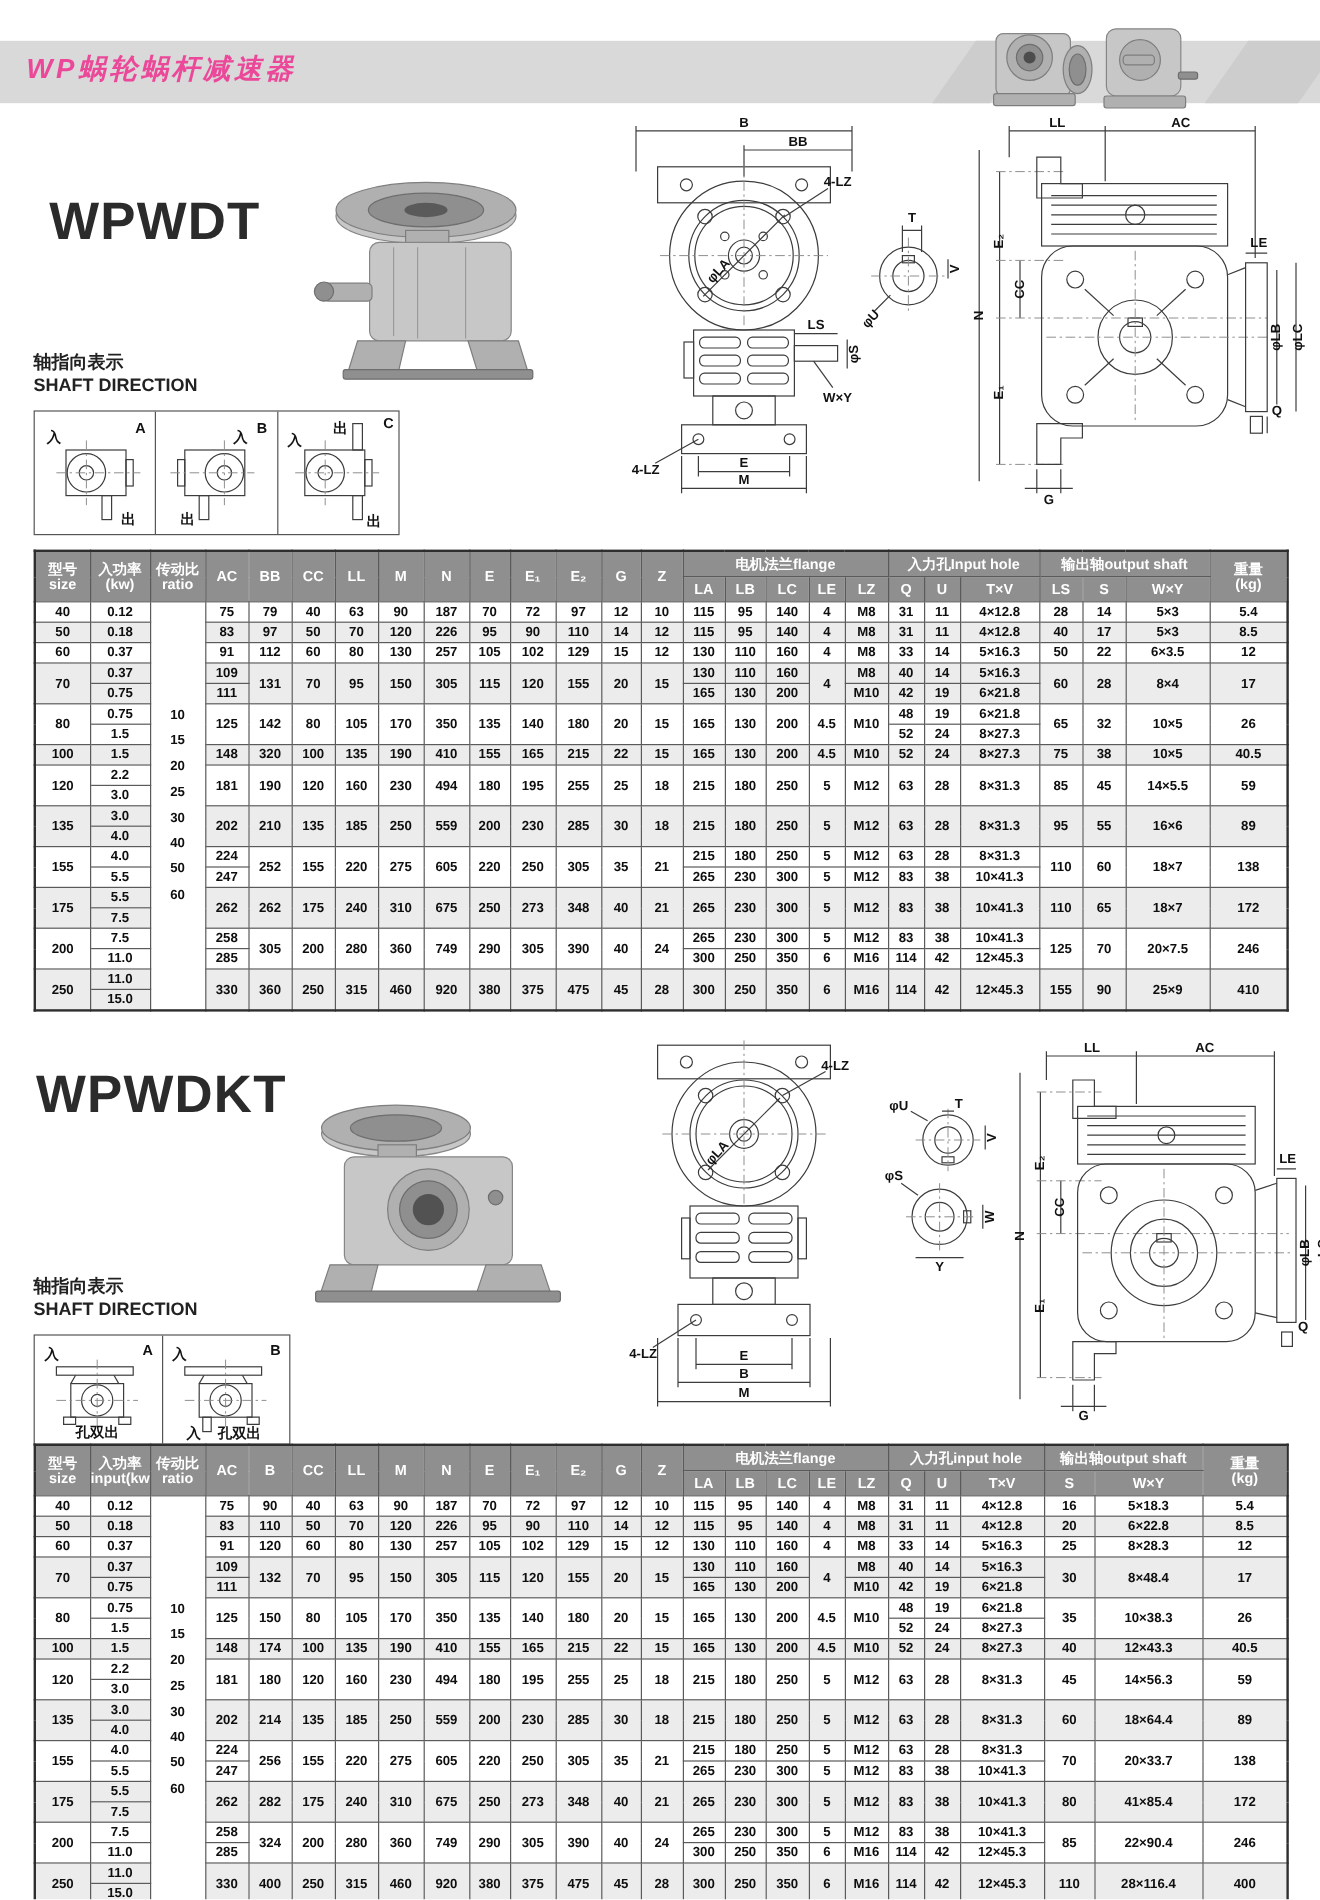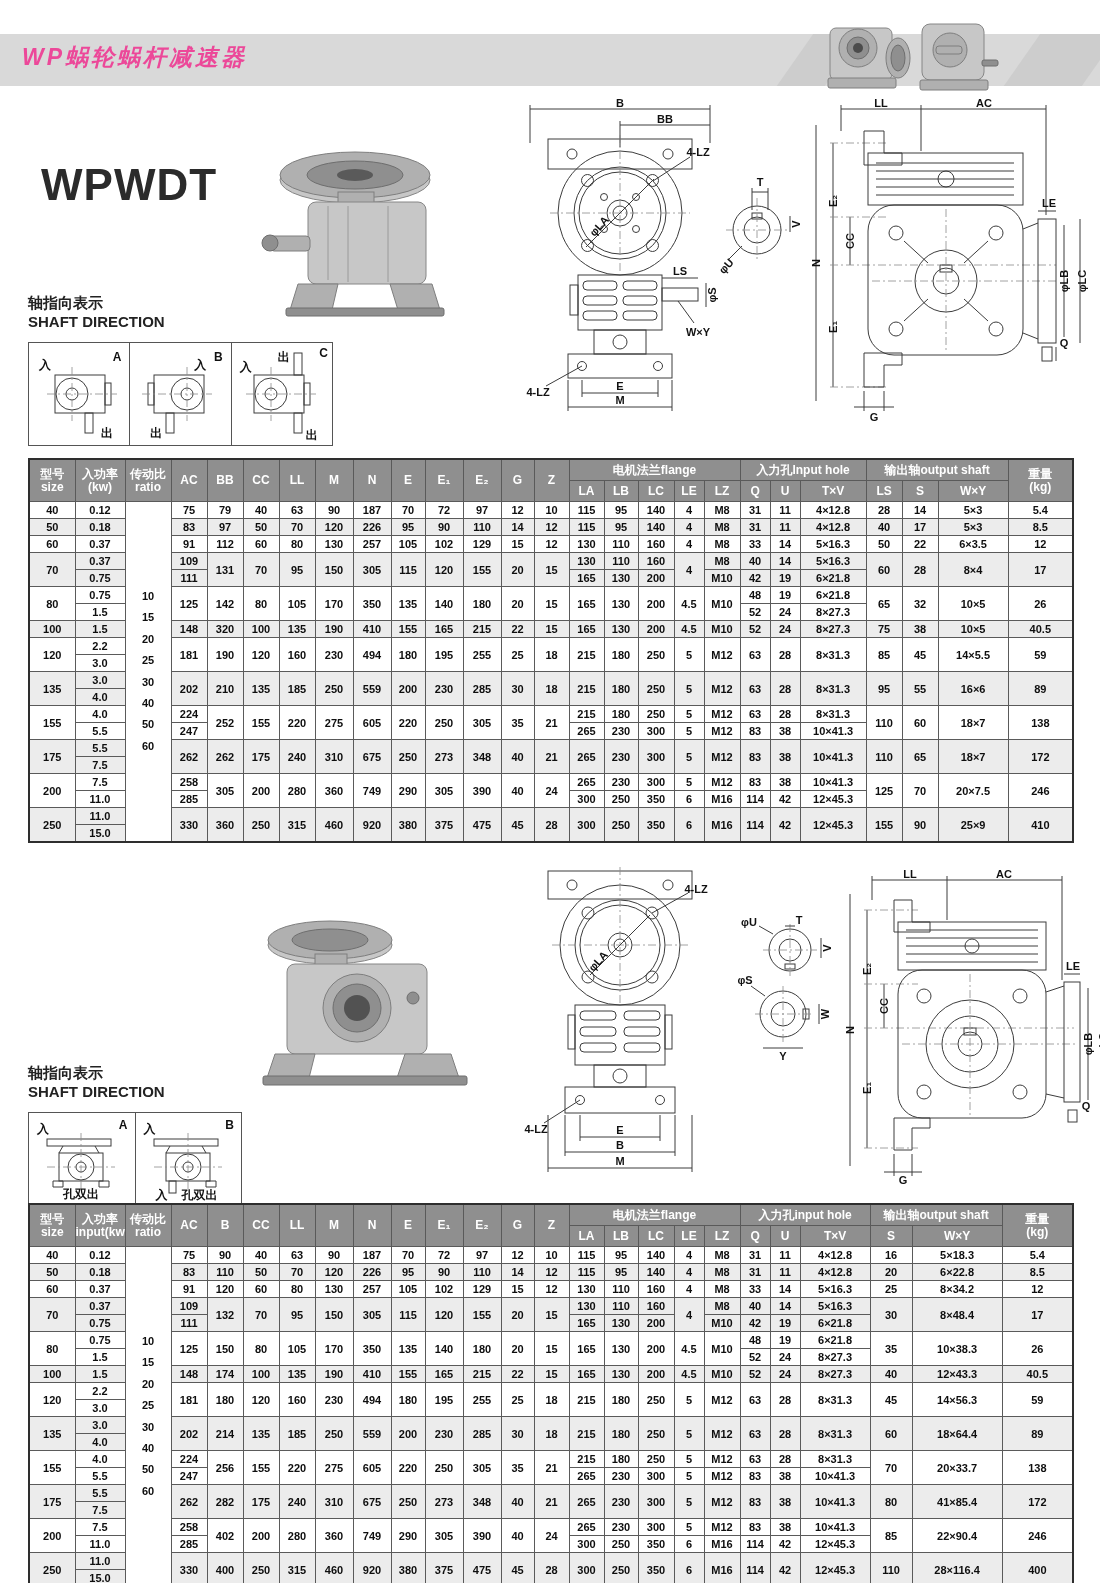--- a/index.html
+++ b/index.html
@@ -735,20 +735,21 @@
             <td rowspan="2" class="g">25×9</td>
             <td rowspan="2" class="g">410</td>
           </tr>
           <tr>
             <td class="g">15.0</td>
           </tr>
         </tbody>
       </table>
     </div>
 
+  <div class="sec-title" style="left:30px;top:888px;">WPWDKT</div>
 
   <div class="drw" style="left:245px;top:900px;width:250px;height:195px;">
     <svg width="250" height="195" viewBox="0 0 250 195">
       <ellipse class="fill1" cx="85" cy="45" rx="62" ry="19"></ellipse>
       <ellipse class="fill2" cx="85" cy="40" rx="62" ry="19"></ellipse>
       <ellipse class="fill3" cx="85" cy="40" rx="38" ry="11"></ellipse>
       <rect class="fill2" x="70" y="54" width="32" height="12"></rect>
       <rect class="fill1" x="42" y="64" width="140" height="90" rx="8"></rect>
       <circle class="fill2" cx="112" cy="108" r="34"></circle>
       <circle class="fill3" cx="112" cy="108" r="24"></circle>
@@ -1081,21 +1082,21 @@
             <td>12</td>
             <td>130</td>
             <td>110</td>
             <td>160</td>
             <td>4</td>
             <td>M8</td>
             <td>33</td>
             <td>14</td>
             <td>5×16.3</td>
             <td>25</td>
-            <td>8×34.2</td>
+            <td>8×28.3</td>
             <td>12</td>
           </tr>
           <tr>
             <td rowspan="2" class="g">70</td>
             <td class="g">0.37</td>
             <td class="g">109</td>
             <td rowspan="2" class="g">132</td>
             <td rowspan="2" class="g">70</td>
             <td rowspan="2" class="g">95</td>
             <td rowspan="2" class="g">150</td>
@@ -1308,21 +1309,21 @@
             <td rowspan="2" class="g">41×85.4</td>
             <td rowspan="2" class="g">172</td>
           </tr>
           <tr>
             <td class="g">7.5</td>
           </tr>
           <tr>
             <td rowspan="2">200</td>
             <td>7.5</td>
             <td>258</td>
-            <td rowspan="2">402</td>
+            <td rowspan="2">324</td>
             <td rowspan="2">200</td>
             <td rowspan="2">280</td>
             <td rowspan="2">360</td>
             <td rowspan="2">749</td>
             <td rowspan="2">290</td>
             <td rowspan="2">305</td>
             <td rowspan="2">390</td>
             <td rowspan="2">40</td>
             <td rowspan="2">24</td>
             <td>265</td>

